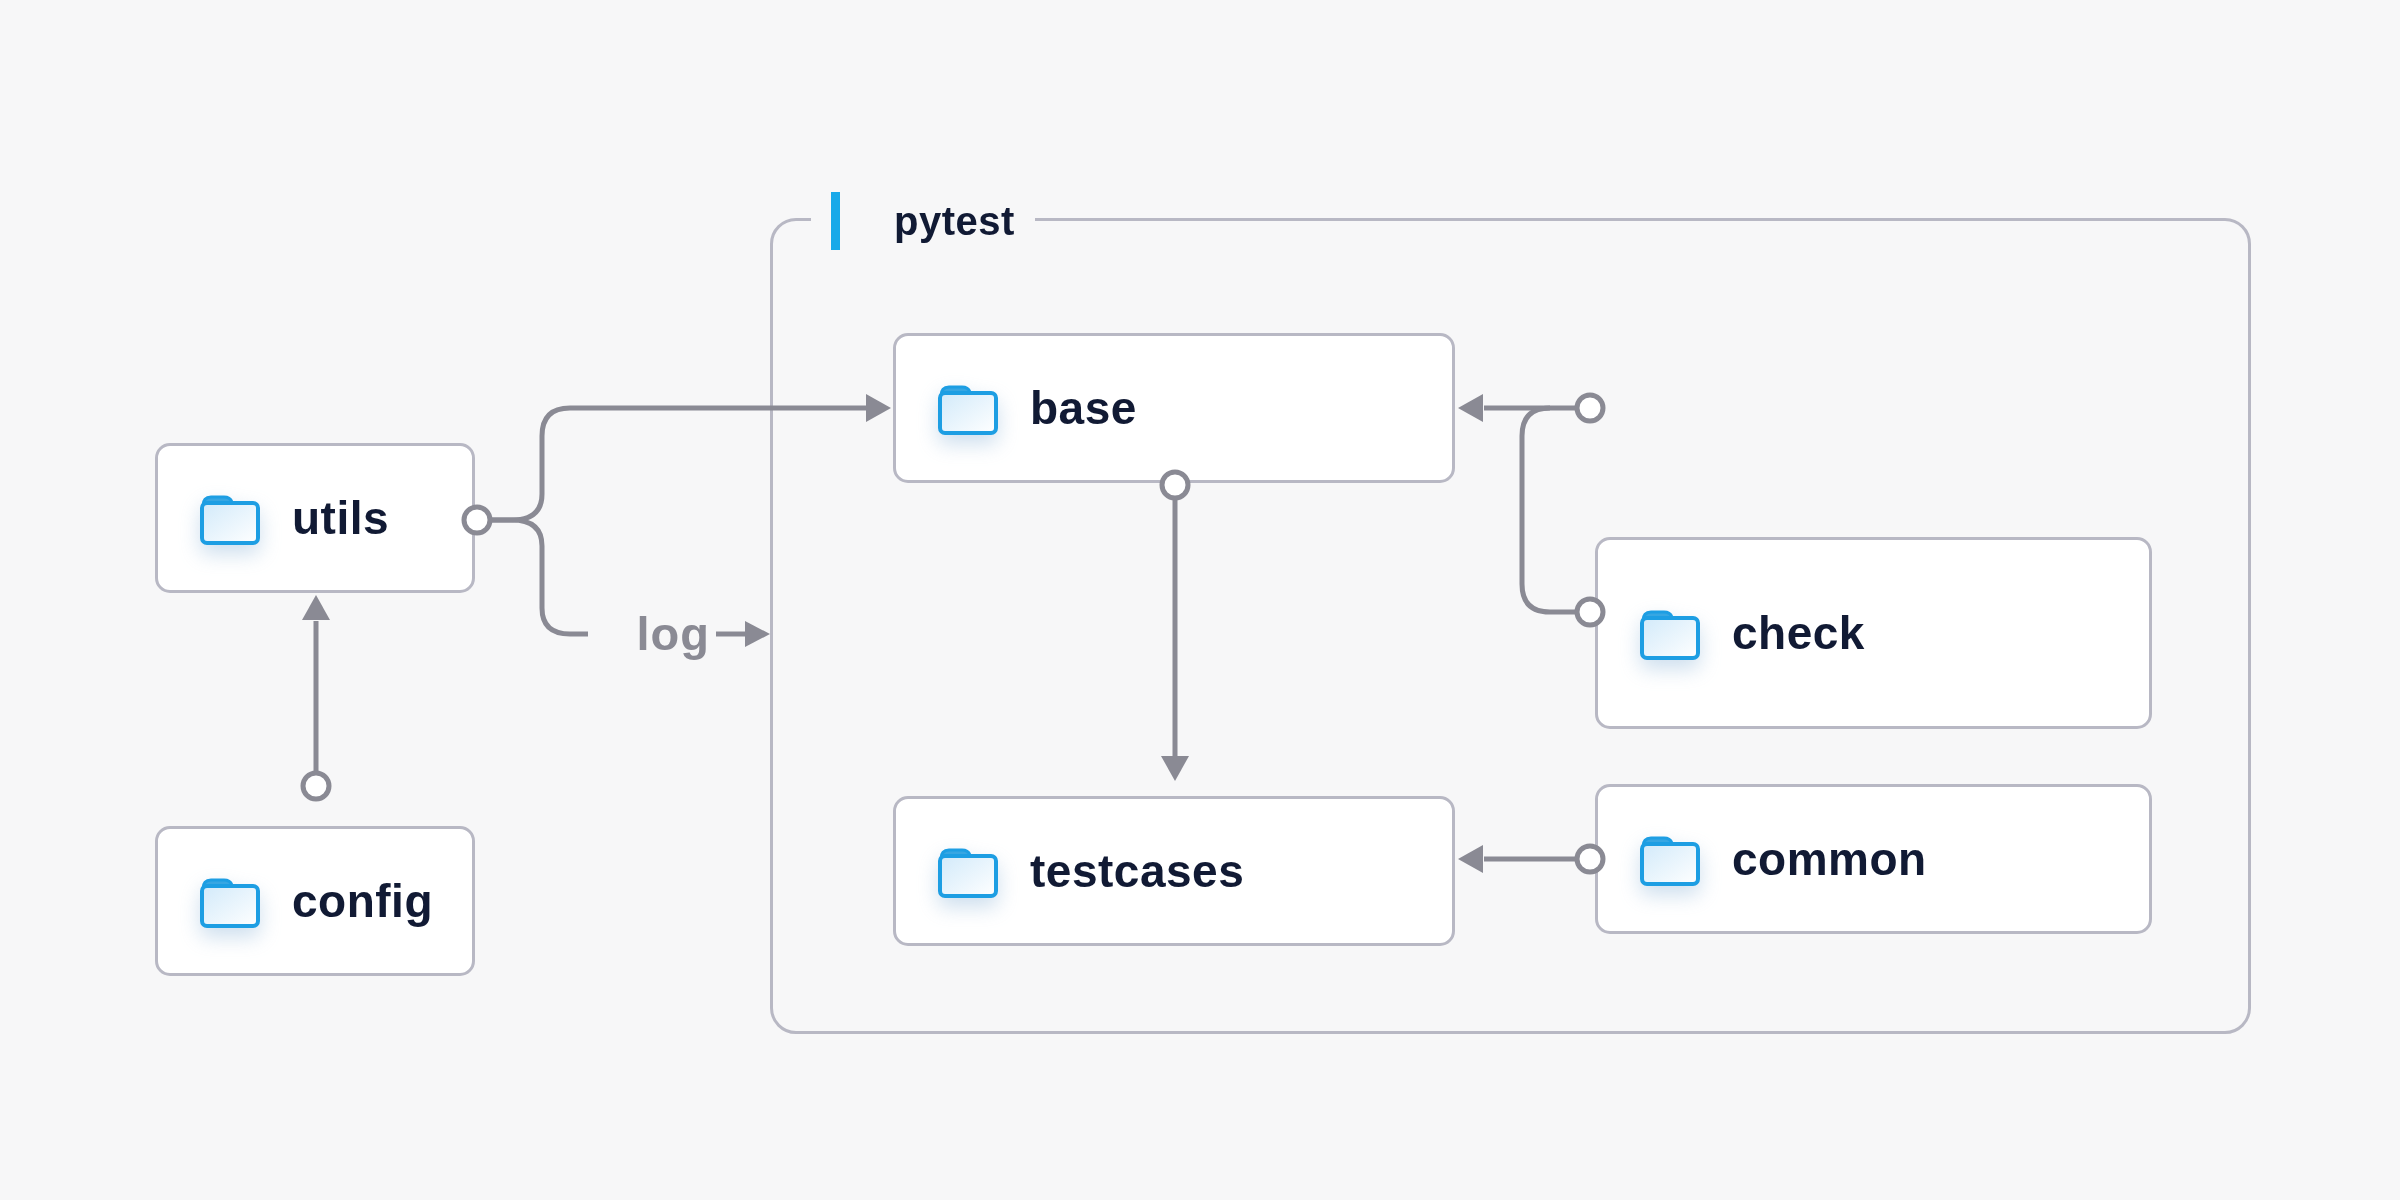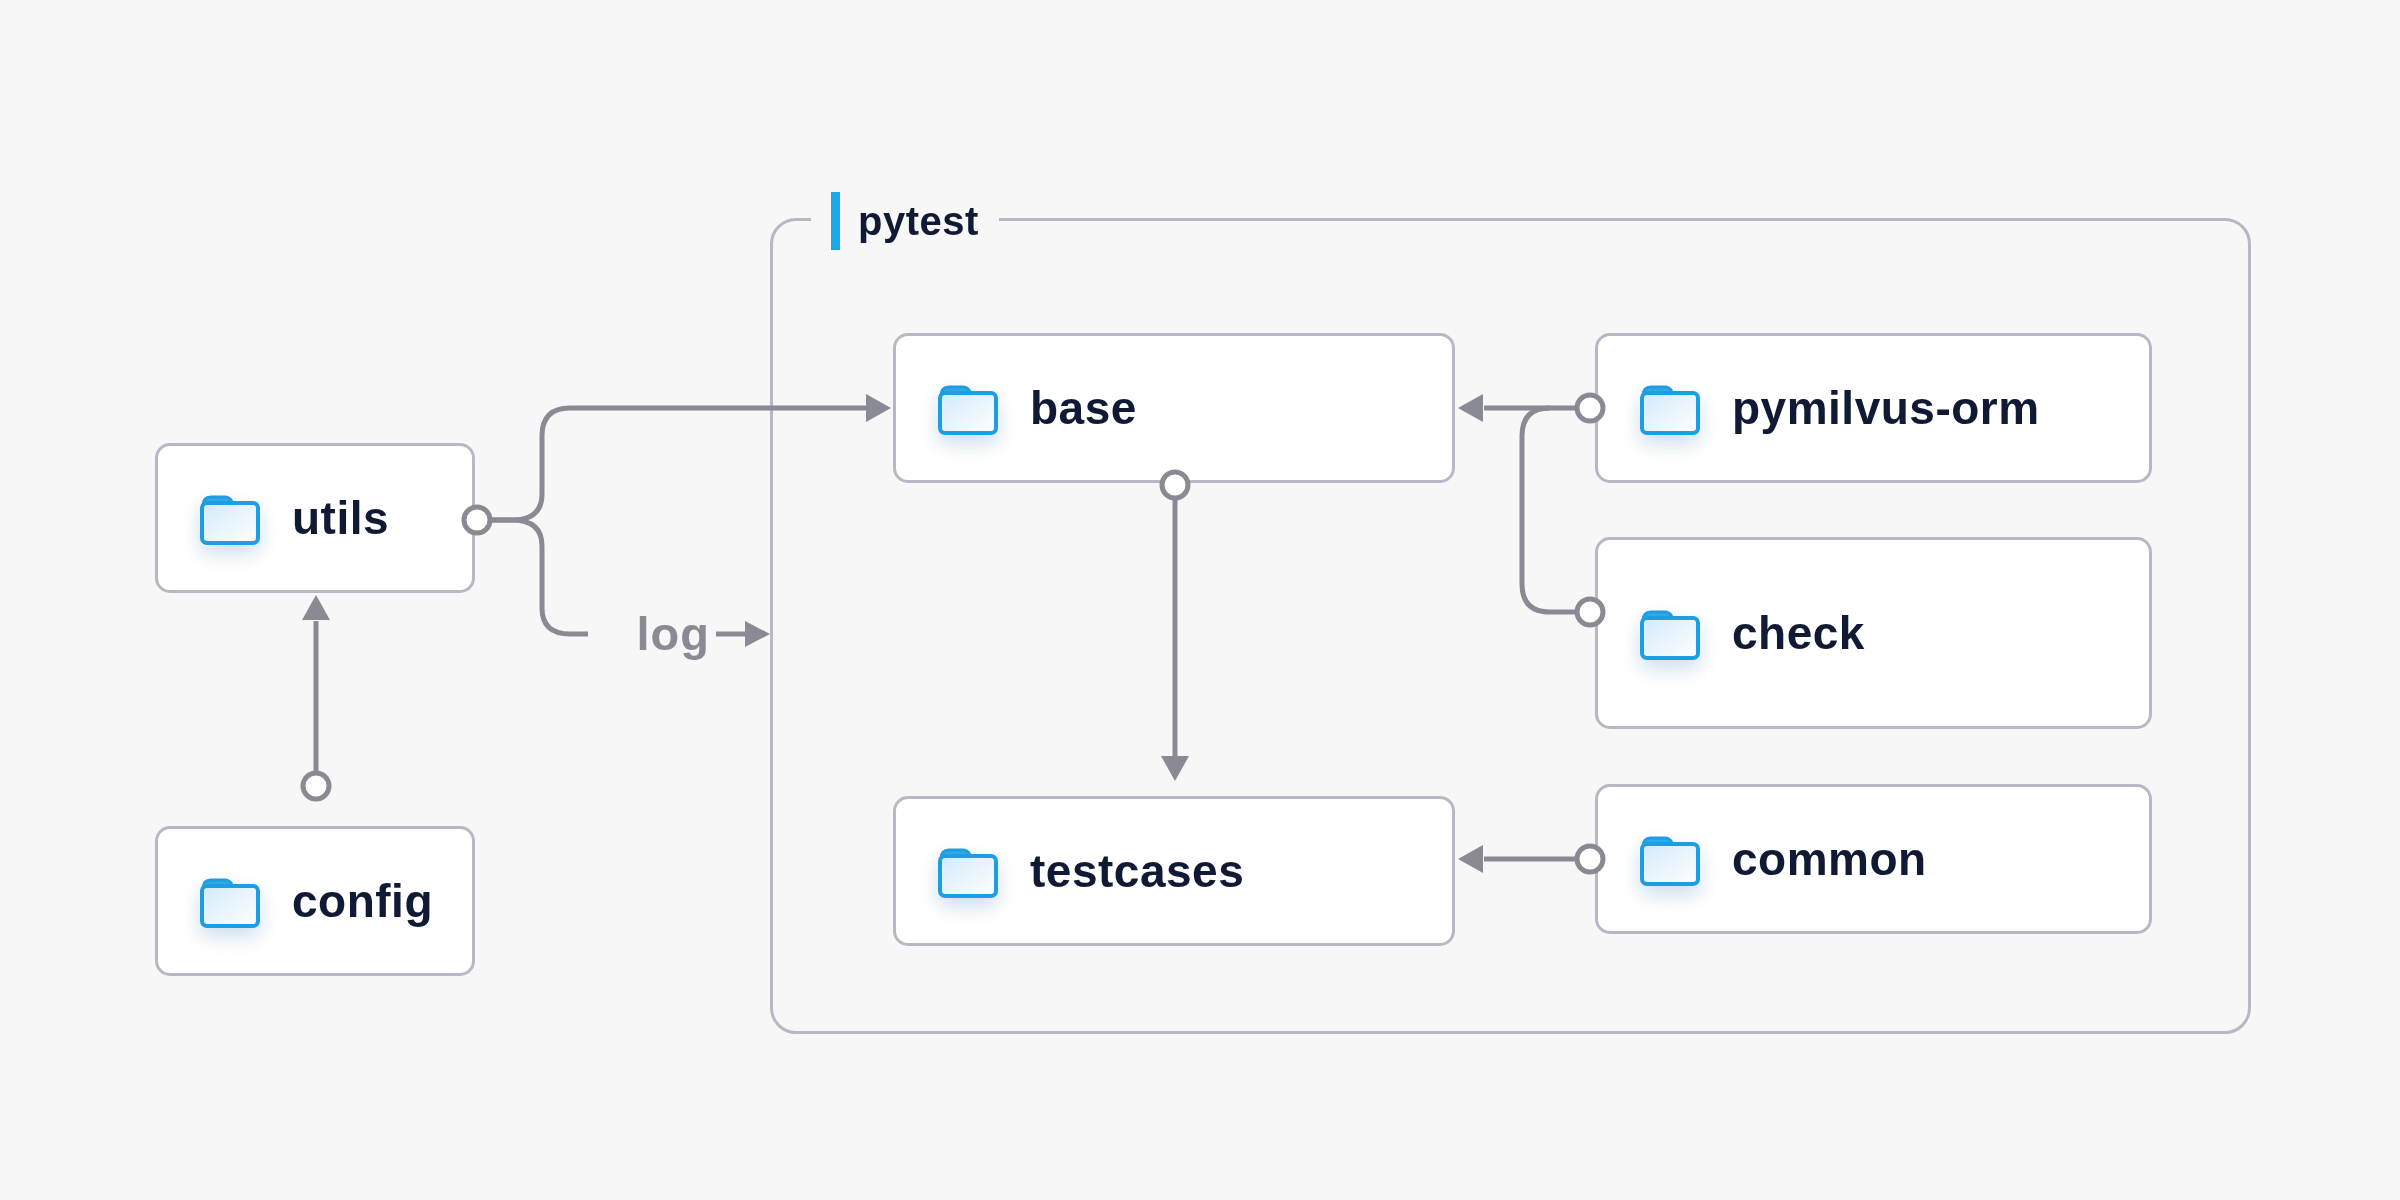--- a/index.html
+++ b/index.html
@@ -11,21 +11,21 @@
   .group{
     position:absolute;left:770px;top:218px;width:1475px;height:810px;
     border:3px solid #b8b8c4;border-radius:26px;z-index:1;
   }
   .group-label{
     position:absolute;left:38px;top:-32px;height:64px;
     display:flex;align-items:center;gap:18px;
     background:#f7f7f8;padding:0 20px;z-index:2;
   }
   .group-label .bar{width:9px;height:58px;background:#18a9e9;}
-  .group-label .gtext{font-size:40px;font-weight:700;color:#111a34;letter-spacing:.5px;}
+  .group-label .gtext{font-size:40px;font-weight:700;color:#111a34;letter-spacing:.5px;margin-left:36px;}
   
   .node{
     position:absolute;background:#ffffff;border:3px solid #b8b8c4;border-radius:15px;
     display:flex;align-items:center;padding-left:40px;gap:30px;box-sizing:border-box;
     z-index:3;
   }
   .nlabel{font-size:46px;font-weight:700;color:#111a34;letter-spacing:.5px;}
   .folder{display:inline-flex;}
   .folder svg{filter:drop-shadow(0 9px 10px rgba(125,170,210,.38));}
   
@@ -87,29 +87,20 @@
   <div class="node" style="left:893px;top:796px;width:562px;height:150px">
     <span class="folder">
       <svg width="64" height="56" viewBox="0 0 64 56">
         <path d="M5 16 Q5 7 13 7 H26 Q32 7 34 12 L38 20 H5 Z" fill="#37a6e2" stroke="#1d9ee3" stroke-width="3"></path>
         <rect x="4" y="13" width="56" height="40" rx="5" fill="url(#fg)" stroke="#1d9ee3" stroke-width="4"></rect>
       </svg>
     </span>
     <span class="nlabel">testcases</span>
   </div>
 
-  <div class="node" style="left:1595px;top:333px;width:557px;height:150px">
-    <span class="folder">
-      <svg width="64" height="56" viewBox="0 0 64 56">
-        <path d="M5 16 Q5 7 13 7 H26 Q32 7 34 12 L38 20 H5 Z" fill="#37a6e2" stroke="#1d9ee3" stroke-width="3"></path>
-        <rect x="4" y="13" width="56" height="40" rx="5" fill="url(#fg)" stroke="#1d9ee3" stroke-width="4"></rect>
-      </svg>
-    </span>
-    <span class="nlabel">pymilvus-orm</span>
-  </div>
 
   <div class="node" style="left:1595px;top:537px;width:557px;height:192px">
     <span class="folder">
       <svg width="64" height="56" viewBox="0 0 64 56">
         <path d="M5 16 Q5 7 13 7 H26 Q32 7 34 12 L38 20 H5 Z" fill="#37a6e2" stroke="#1d9ee3" stroke-width="3"></path>
         <rect x="4" y="13" width="56" height="40" rx="5" fill="url(#fg)" stroke="#1d9ee3" stroke-width="4"></rect>
       </svg>
     </span>
     <span class="nlabel">check</span>
   </div>

